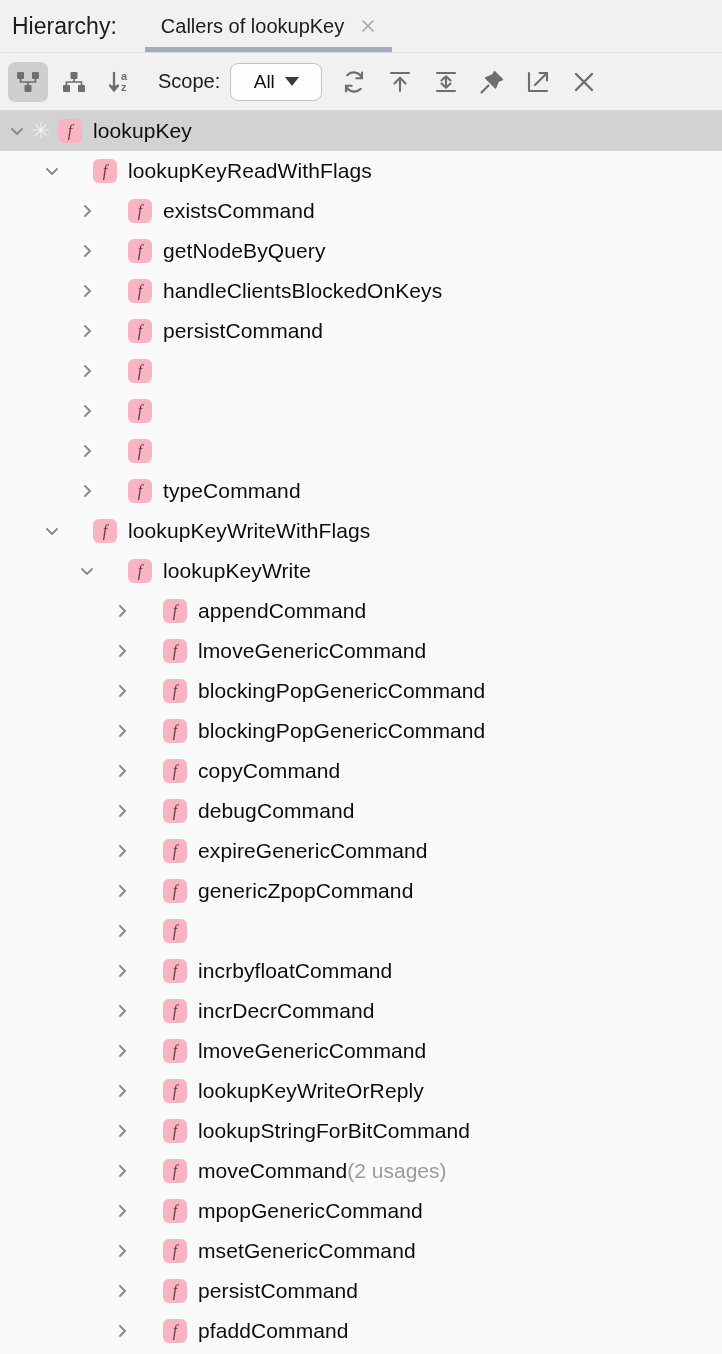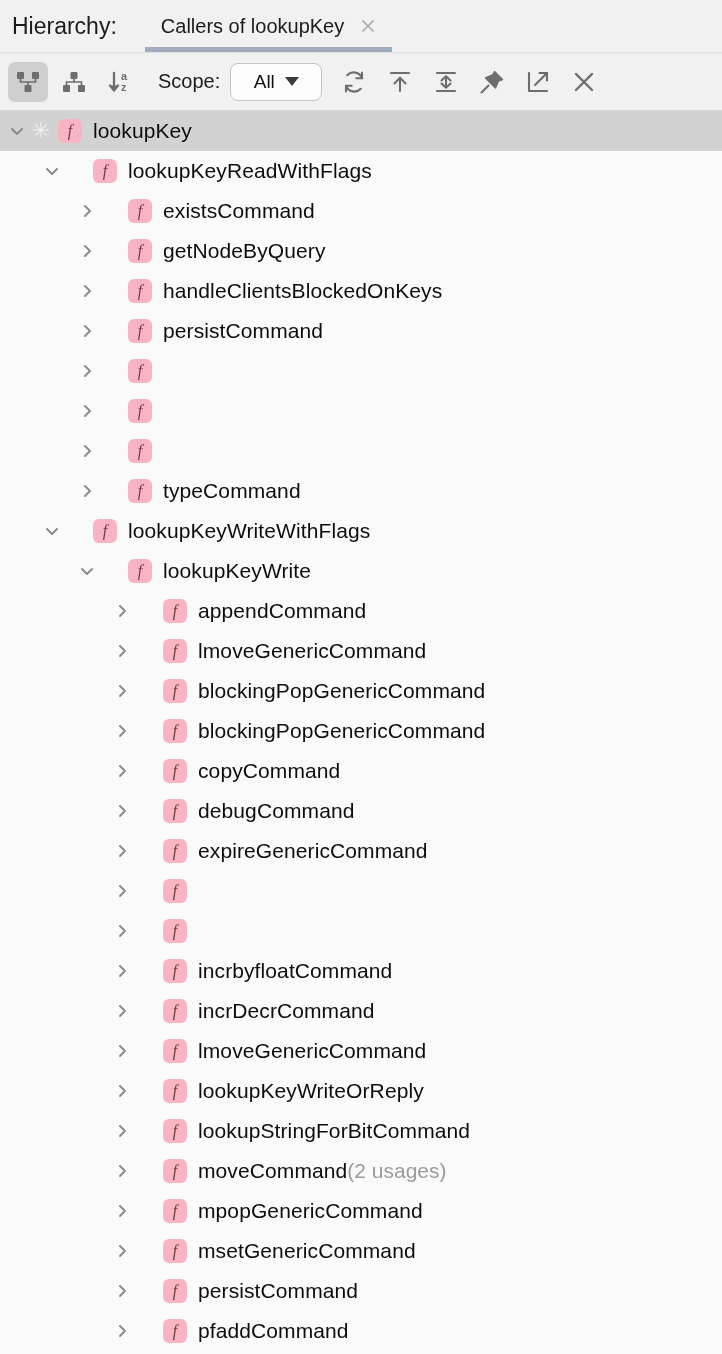--- a/index.html
+++ b/index.html
@@ -519,20 +519,21 @@
       <span class="rlabel">expireGenericCommand</span>
     </div>
     <div class="row" style="padding-left: 111px;">
       <span class="twisty">
         <svg width="20" height="20" viewBox="0 0 20 20" fill="none" stroke="currentColor" stroke-width="1.9" stroke-linecap="round" stroke-linejoin="round">
           <path d="M8 5 L13 10 L8 15"></path>
         </svg>
       </span>
       <span class="star hidden">✳</span>
       <span class="fbadge">f</span>
+      <span class="rlabel">genericZpopCommand</span>
     </div>
     <div class="row" style="padding-left: 111px;">
       <span class="twisty">
         <svg width="20" height="20" viewBox="0 0 20 20" fill="none" stroke="currentColor" stroke-width="1.9" stroke-linecap="round" stroke-linejoin="round">
           <path d="M8 5 L13 10 L8 15"></path>
         </svg>
       </span>
       <span class="star hidden">✳</span>
       <span class="fbadge">f</span>
     </div>

